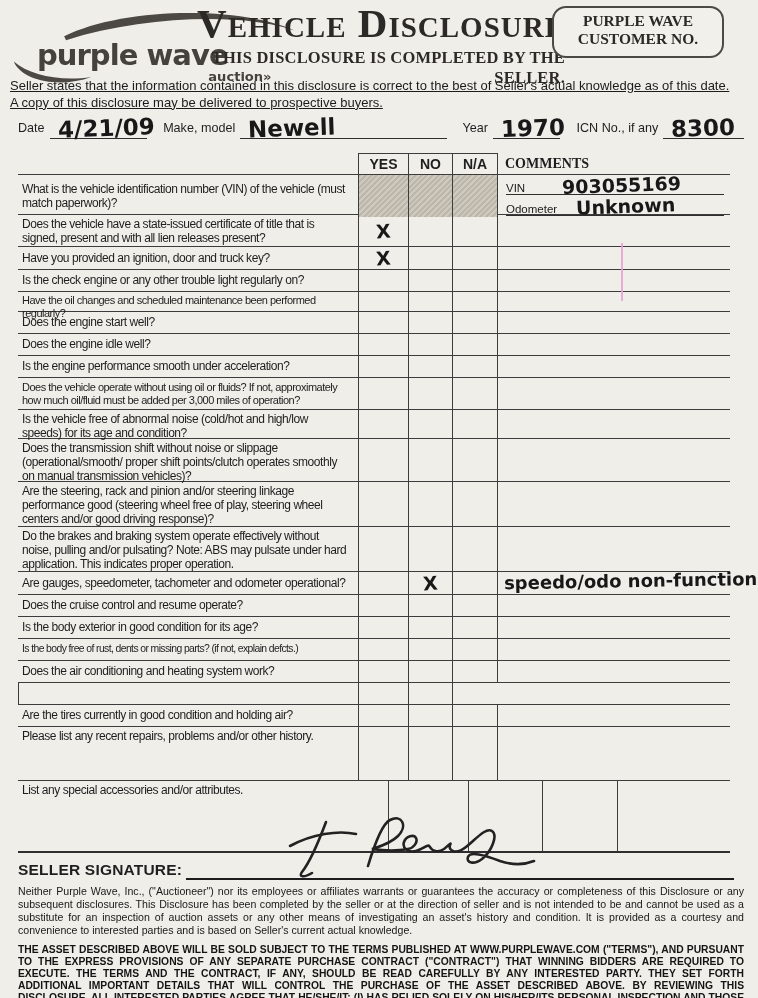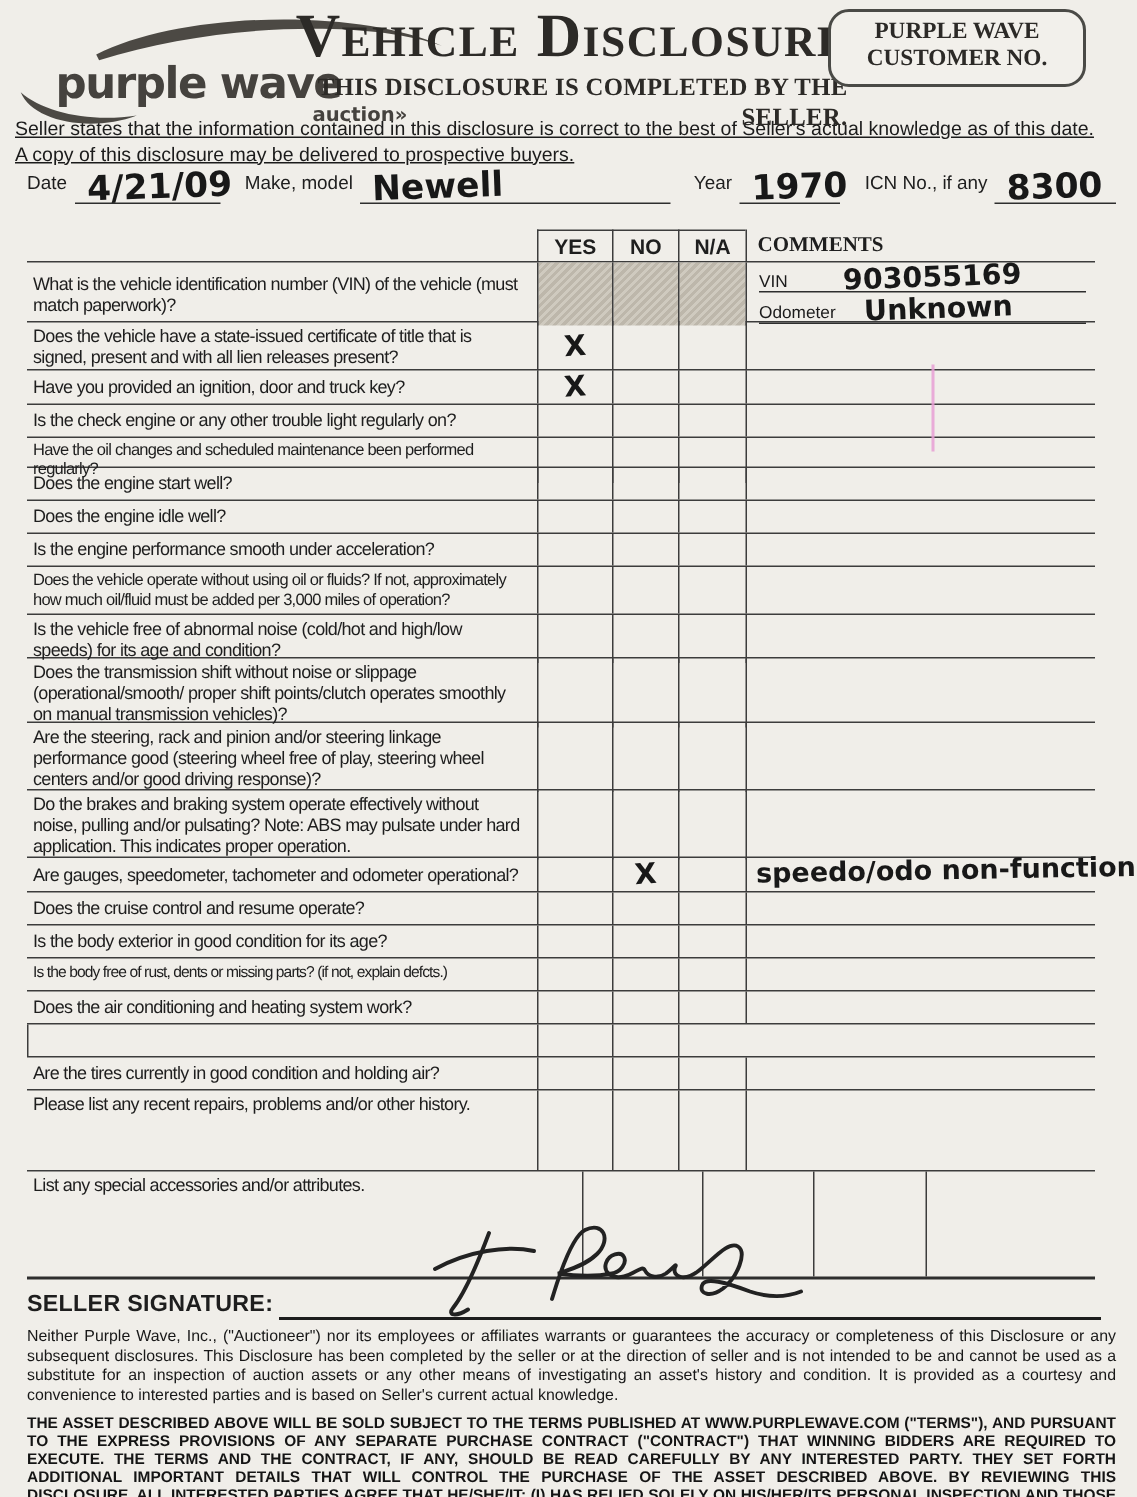--- a/index.html
+++ b/index.html
@@ -12,21 +12,21 @@
   .title{font-family:"Liberation Serif",serif;font-variant:small-caps;font-weight:700;
          font-size:41px;letter-spacing:1px;color:#2c2a27;line-height:1.05;}
   .subtitle{font-family:"Liberation Serif",serif;font-weight:700;font-size:16.5px;
             color:#2c2a27;margin-top:3px;letter-spacing:.2px;}
   .custbox{position:absolute;left:552px;top:6px;width:172px;height:52px;border:2px solid #4a4a46;
            border-radius:14px;text-align:center;font-family:"Liberation Serif",serif;
            font-weight:700;font-size:15.5px;color:#2c2a27;padding-top:4px;box-sizing:border-box;
            background:#f2f0eb;}
   
   .intro{margin:6px 14px 0 10px;font-size:13px;line-height:1.27;color:#1b1b1b;text-decoration:underline;}
-  .fieldline{margin:4px 14px 0 18px;display:flex;align-items:flex-start;font-size:12.6px;
+  .fieldline{margin:4px 14px 0 18px;display:flex;align-items:center;font-size:12.6px;
              height:26px;white-space:nowrap;}
   .flabel{margin-right:5px;padding-bottom:1px;}
   .uline{display:inline-block;border-bottom:1.6px solid #2e2e2e;height:20px;margin-right:16px;
          position:relative;}
   .w-date{width:104px;} .w-make{width:220px;} .w-year{width:72px;} .w-icn{width:86px;margin-right:0;}
   .hand{font-family:"DejaVu Sans",sans-serif;font-weight:700;color:#181818;
         display:inline-block;transform:rotate(-2deg);}
   .hv{font-size:23px;position:absolute;left:8px;bottom:-3px;white-space:nowrap;}
   
   .table{margin:3px 28px 0 18px;width:712px;}

